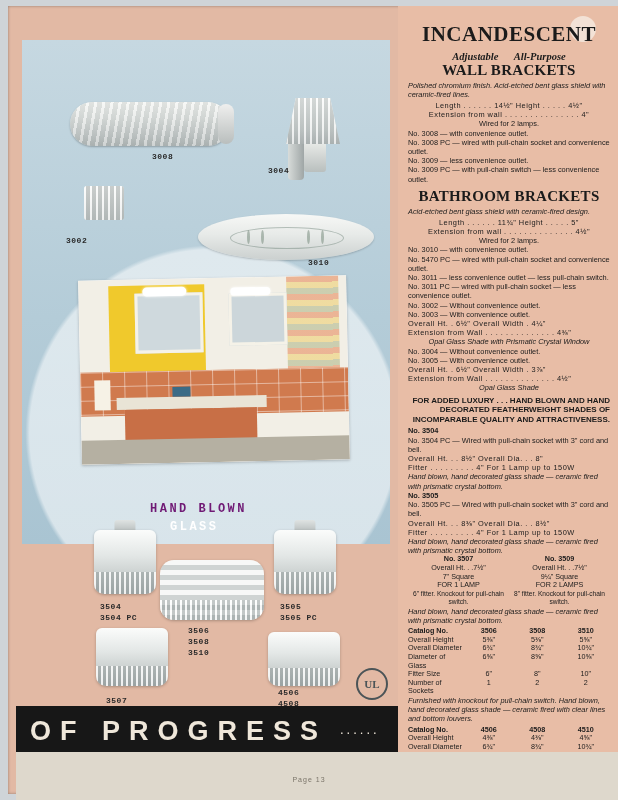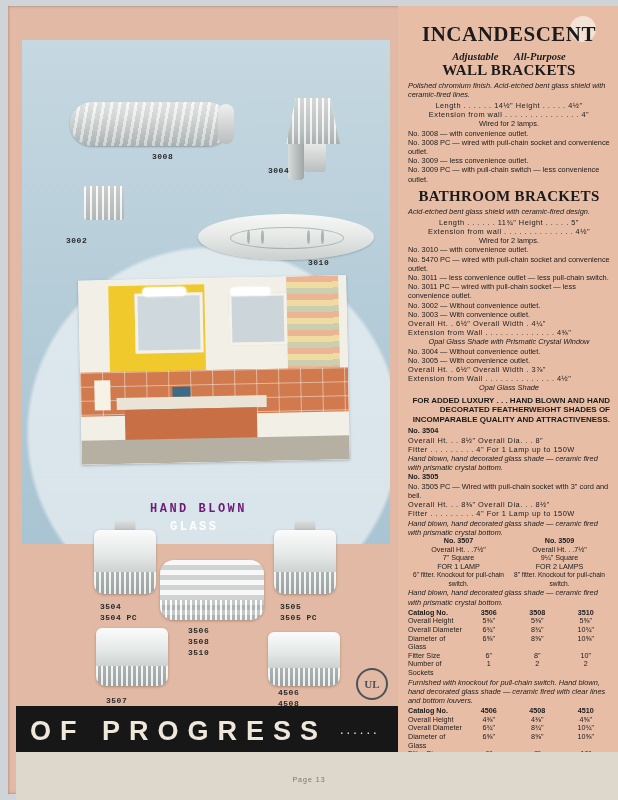--- a/index.html
+++ b/index.html
@@ -360,20 +360,21 @@
       <div class="line ctr" style="font-style:italic">Opal Glass Shade with Prismatic Crystal Window</div>
       <div class="line">No. 3004 — Without convenience outlet.</div>
       <div class="line">No. 3005 — With convenience outlet.</div>
       <div class="line dots">Overall Ht. . 6½"          Overall Width . 3⅞"</div>
       <div class="line dots">Extension from Wall . . . . . . . . . . . . . . 4½"</div>
       <div class="line ctr" style="font-style:italic">Opal Glass Shade</div>
 
       <div class="caps">FOR ADDED LUXURY . . . HAND BLOWN AND HAND DECORATED FEATHERWEIGHT SHADES OF INCOMPARABLE QUALITY AND ATTRACTIVENESS.</div>
 
       <div class="line" style="font-weight:bold">No. 3504</div>
+      <div class="line">No. 3504 PC — Wired with pull-chain socket with 3" cord and bell.</div>
       <div class="line dots">Overall Ht. . . 8½"          Overall Dia. . . 8"</div>
       <div class="line dots">Fitter . . . . . . . . . 4" For 1 Lamp up to 150W</div>
       <div class="line" style="font-style:italic">Hand blown, hand decorated glass shade — ceramic fired with prismatic crystal bottom.</div>
 
       <div class="line" style="font-weight:bold">No. 3505</div>
       <div class="line">No. 3505 PC — Wired with pull-chain socket with 3" cord and bell.</div>
       <div class="line dots">Overall Ht. . . 8⅜"          Overall Dia. . . 8½"</div>
       <div class="line dots">Fitter . . . . . . . . . 4" For 1 Lamp up to 150W</div>
       <div class="line" style="font-style:italic">Hand blown, hand decorated glass shade — ceramic fired with prismatic crystal bottom.</div>
 

